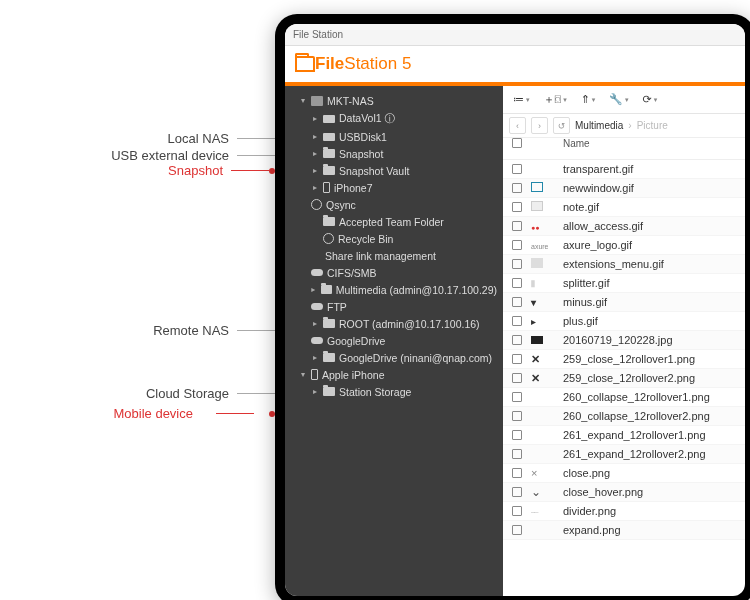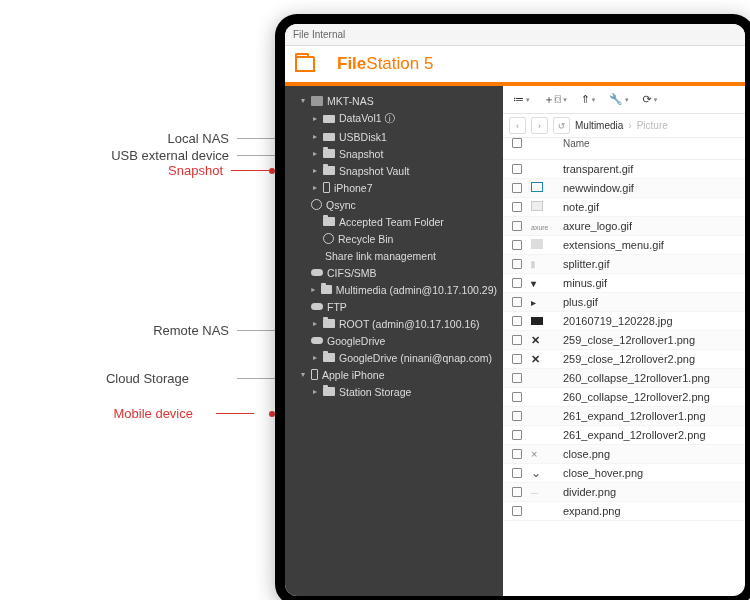--- a/index.html
+++ b/index.html
@@ -9,21 +9,21 @@
   .callout{position:absolute;right:0;display:flex;align-items:center;justify-content:flex-end;font-size:13px;color:#444}
   .callout.red{color:#d33}
   .callout .line{height:0;border-top:1px solid #aaa;width:38px;margin-left:8px;display:inline-block}
   .callout.red .line{border-top:1px solid #d33;width:38px}
   .callout .dot{width:6px;height:6px;border-radius:50%;background:#d33;margin-left:0}
 
   .browser-frame{position:absolute;left:275px;top:14px;width:480px;height:592px;background:#000;border-radius:22px;padding:10px;box-shadow:0 4px 20px rgba(0,0,0,.3)}
   .browser-inner{width:100%;height:100%;background:#fff;border-radius:12px;overflow:hidden;display:flex;flex-direction:column}
 
   .titlebar{height:22px;background:#f5f5f5;border-bottom:1px solid #ddd;font-size:10px;color:#666;display:flex;align-items:center;padding:0 8px}
-  .brandbar{height:36px;display:flex;align-items:center;padding:0 10px;gap:22px}
+  .brandbar{height:36px;display:flex;align-items:center;padding:0 10px;gap:0}
   .brand-icon{width:20px;height:16px;border:2px solid #ff7a00;border-radius:2px 2px 0 0;position:relative}
   .brand-icon::before{content:"";position:absolute;top:-5px;left:-2px;width:10px;height:3px;border:2px solid #ff7a00;border-bottom:none;border-radius:2px 2px 0 0}
   .brand-text{color:#ff7a00;font-size:17px;font-weight:400}
   .brand-text b{font-weight:700}
   .orangebar{height:4px;background:#ff7a00}
 
   .content{flex:1;display:flex;overflow:hidden}
   .sidebar{width:218px;background:#3d3d3d;color:#ddd;font-size:10.5px;overflow:auto;padding:6px 0}
   .t-row{display:flex;align-items:center;padding:2.5px 6px;gap:4px;white-space:nowrap;cursor:pointer}
   .ind{display:inline-block}
@@ -87,35 +87,35 @@
     </div>
     <div class="callout red" style="top: 163px;">
       <span>Snapshot</span>
       <span class="line"></span>
       <span class="dot"></span>
     </div>
     <div class="callout" style="top: 323px;">
       <span>Remote NAS</span>
       <span class="line"></span>
     </div>
-    <div class="callout" style="top: 371px; gap: 40px;">
+    <div class="callout" style="top: 386px;">
       <span>Cloud Storage</span>
       <span class="line"></span>
     </div>
     <div class="callout red" style="top: 406px; gap: 15px;">
       <span>Mobile device</span>
       <span class="line"></span>
       <span class="dot"></span>
     </div>
   </div>
 
 <div class="browser-frame">
  <div class="browser-inner">
   <div class="titlebar">
-    <span>File Internal</span>
+    <span>File Station</span>
   </div>
   <div class="brandbar">
     <span class="brand-icon"></span>
     <span class="brand-text"><b>File</b><span>Station 5</span></span>
   </div>
   <div class="orangebar"></div>
   <div class="content">
     <div class="sidebar" id="sidebar">
           <div class="t-row">
             <span class="ind i0"></span>
@@ -283,20 +283,27 @@
               <span class="col-chk">
                 <span class="chk"></span>
               </span>
               <span class="col-ico"><span class="fico fico-note"></span></span>
               <span class="col-name">note.gif</span>
             </div>
             <div class="frow">
               <span class="col-chk">
                 <span class="chk"></span>
               </span>
+              <span class="col-ico"><span class="fico-ax">●●</span></span>
+              <span class="col-name">allow_access.gif</span>
+            </div>
+            <div class="frow">
+              <span class="col-chk">
+                <span class="chk"></span>
+              </span>
               <span class="col-ico"><span style="font-size:7px;color:#888">axure</span></span>
               <span class="col-name">axure_logo.gif</span>
             </div>
             <div class="frow">
               <span class="col-chk">
                 <span class="chk"></span>
               </span>
               <span class="col-ico"><span class="fico fico-ext"></span></span>
               <span class="col-name">extensions_menu.gif</span>
             </div>

